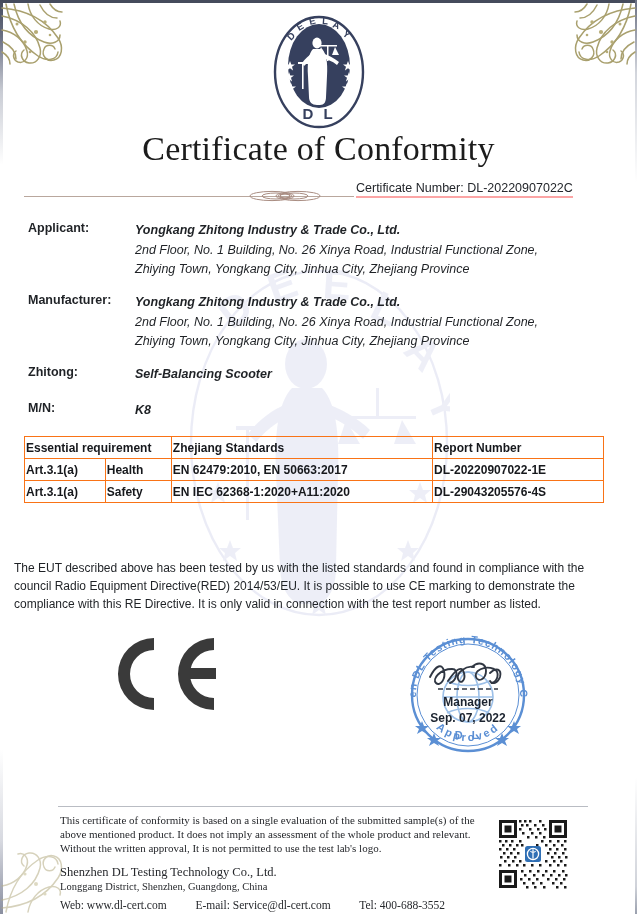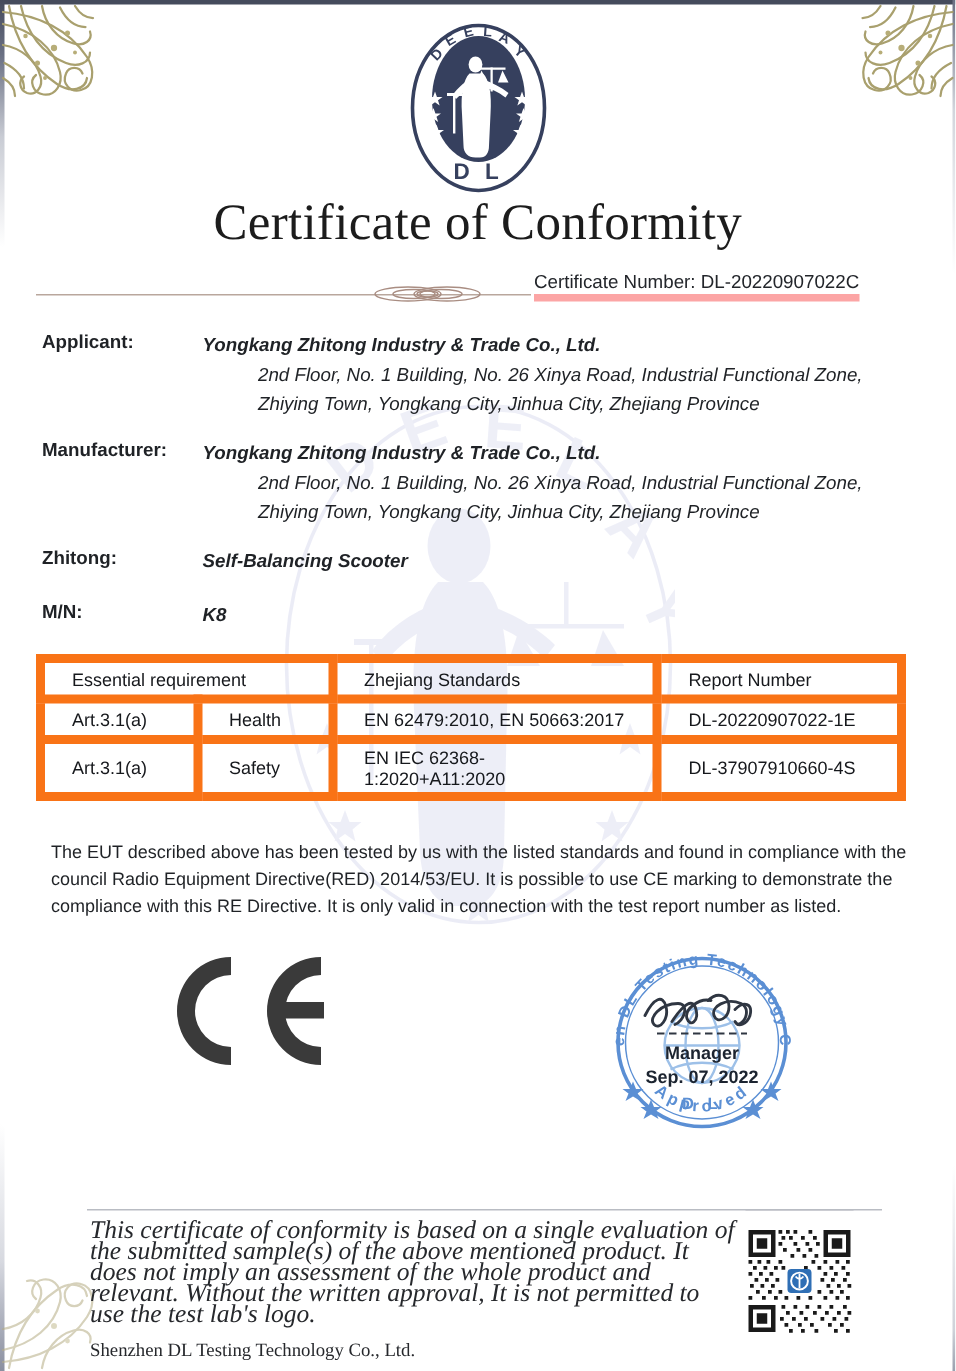--- a/index.html
+++ b/index.html
@@ -104,21 +104,21 @@
     width: 78px;
     height: 20px;
   }
   .certnum-text {
     position: absolute;
     left: 332px;
     top: 0;
     font-size: 12.5px;
     color: #23262b;
     white-space: nowrap;
-    border-bottom: 5px solid #fca5a5;
+    border-bottom: 2px solid #fca5a5;
     padding-bottom: 1px;
   }
   
   .field {
     position: absolute;
     left: 28px;
     width: 585px;
   }
   .field .label {
     position: absolute;
@@ -139,53 +139,52 @@
     line-height: 19.5px;
     font-style: italic;
   }
   .field .value .strong {
     font-weight: bold;
     display: block;
   }
   .field .value .addr {
     display: block;
     font-weight: normal;
-    margin-left: 37px;
   }
   
   .std-table {
     position: absolute;
     left: 24px;
     top: 436px;
     width: 580px;
     border-collapse: collapse;
     font-size: 12px;
     color: #16181c;
     background: transparent;
   }
   .std-table td, .std-table th {
-    border: 6px solid #f97316;
-    padding: 2px 18px;
-    font-weight: normal;
+    border: 1px solid #f97316;
+    padding: 2px 1px;
+    font-weight: bold;
     text-align: left;
     background: transparent;
     height: 17px;
     vertical-align: middle;
   }
   .std-table th { font-size: 12px; }
   .col-art   { width: 74px; text-align: center; }
   .col-cat   { width: 60px; }
   .col-std   { width: 246px; }
   .col-rep   { width: 160px; }
   .std-stack { line-height: 17px; }
   .std-stack div { white-space: nowrap; }
   
   .declaration {
     position: absolute;
-    left: 34px;
+    left: 14px;
     top: 559px;
     width: 576px;
     font-size: 12px;
     line-height: 18px;
     color: #1f2226;
   }
   
   .ce-mark {
     position: absolute;
     left: 112px;
@@ -212,23 +211,22 @@
   }
   .footer {
     position: absolute;
     left: 60px;
     top: 813px;
     width: 430px;
     font-family: "Liberation Serif", serif;
     color: #26282c;
   }
   .footer .disclaimer {
-    font-size: 17px;
+    font-size: 11px;
     line-height: 14px;
-    font-style: italic;
   }
   .footer .company {
     margin-top: 10px;
     font-size: 12.5px;
     line-height: 15px;
   }
   .footer .address {
     font-size: 10.5px;
     line-height: 13px;
   }
@@ -464,21 +462,21 @@
       <tr>
         <td class="col-art">Art.3.1(a)</td>
         <td class="col-cat">Health</td>
         <td class="col-std">EN 62479:2010, EN 50663:2017</td>
         <td class="col-rep">DL-20220907022-1E</td>
       </tr>
       <tr>
         <td class="col-art">Art.3.1(a)</td>
         <td class="col-cat">Safety</td>
         <td class="col-std">EN IEC 62368-1:2020+A11:2020</td>
-        <td class="col-rep">DL-37907910660-4S</td>
+        <td class="col-rep">DL-29043205576-4S</td>
       </tr>
     </tbody>
   </table>
 
   <div class="declaration">The EUT described above has been tested by us with the listed standards and found in compliance with the council Radio Equipment Directive(RED) 2014/53/EU. It is possible to use CE marking to demonstrate the compliance with this RE Directive. It is only valid in connection with the test report number as listed.</div>
 
   <svg class="ce-mark" viewBox="0 0 118 84">
     <g fill="#3a3a3a">
       <path d="M44 42 A 21 21 0 1 0 44 42.001 M44 42
                A 21 21 0 1 1 44 41.999 Z"></path>
@@ -537,20 +535,21 @@
       <tspan>D L</tspan>
     </text>
   </svg>
 
   <div class="footer-rule"></div>
   <div class="qr-rule"></div>
 
   <div class="footer">
     <div class="disclaimer">This certificate of conformity is based on a single evaluation of the  submitted sample(s) of the above mentioned product. It does not imply an assessment of the whole product and relevant. Without the written approval,  It is not permitted to use the test lab's logo.</div>
     <div class="company">Shenzhen DL Testing Technology Co., Ltd.</div>
+    <div class="address">Longgang District, Shenzhen, Guangdong, China</div>
     <div class="contact">
       <span>Web: www.dl-cert.com</span>
       <span>E-mail: Service@dl-cert.com</span>
       <span>Tel: 400-688-3552</span>
     </div>
   </div>
 
   <svg class="qr" viewBox="0 0 72 72">
     <rect width="72" height="72" fill="#ffffff"></rect>
     <g fill="#1a1a1a">

